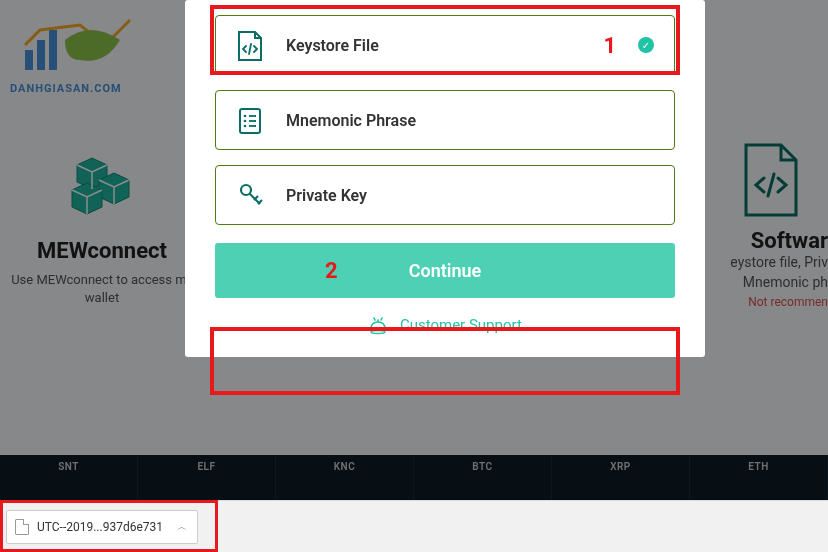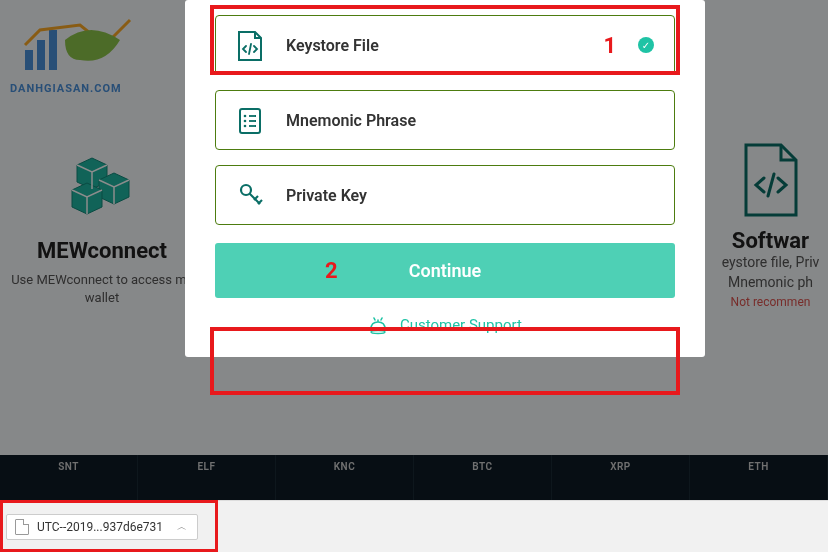--- a/index.html
+++ b/index.html
@@ -2,30 +2,30 @@
 <html><head>
 <meta charset="utf-8">
 <style>
   *{box-sizing:border-box;margin:0;padding:0;font-family:-apple-system,BlinkMacSystemFont,"Segoe UI",Roboto,Arial,sans-serif}
   body{width:828px;height:552px;overflow:hidden;background:#fff;position:relative}
   .bg{position:absolute;inset:0;background:#f5f7f9}
   .overlay{position:absolute;inset:0;background:rgba(0,0,0,0.45)}
   .card{position:absolute;left:2px;top:140px;width:200px;text-align:center}
   .card h3{font-size:22px;font-weight:700;color:#222;margin-top:8px}
   .card p{font-size:13px;color:#555;margin-top:8px;line-height:1.4}
-  .card-right{position:absolute;right:0;top:140px;width:115px;text-align:center}
+  .card-right{position:absolute;right:0;top:140px;width:115px;text-align:right}
   .card-right h3{font-size:22px;font-weight:700;color:#222;margin-top:8px}
   .card-right p{font-size:14px;color:#555;margin-top:0;line-height:1.4}
   .card-right .warn{color:#d9534f;font-size:12px;margin-top:2px}
   .ticker{position:absolute;left:0;right:0;top:455px;height:45px;background:#0d1b26;display:flex;color:#ccc;font-size:10px}
   .ticker .tcell{flex:1;text-align:center;padding-top:6px;border-right:1px solid #1a2a36}
   .ticker .tcell div:first-child{font-weight:600;letter-spacing:0.5px}
   .ticker .tcell div:last-child{font-size:9px;color:#888;margin-top:3px}
   .download-bar{position:absolute;left:0;right:0;bottom:0;height:52px;background:#f1f1f1;border-top:1px solid #ddd;display:flex;align-items:center;padding-left:6px}
-  .download-pill{height:26px;background:#fff;border:1px solid #ccc;border-radius:2px;display:flex;align-items:center;padding:0 10px 0 8px;font-size:12px;color:#333}
+  .download-pill{height:34px;background:#fff;border:1px solid #ccc;border-radius:2px;display:flex;align-items:center;padding:0 10px 0 8px;font-size:12px;color:#333}
   .download-frame{position:absolute;left:0;bottom:0;width:218px;height:52px;border:3px solid #e8191c;pointer-events:none}
   .download-pill .caret{margin-left:14px;font-size:10px;color:#666}
   .modal{position:absolute;left:185px;top:0;width:520px;background:#fff;border-radius:3px;padding:0 30px 22px}
   .option{height:60px;border:1px solid #4d7c0f;border-radius:4px;display:flex;align-items:center;padding:0 20px;margin-top:15px;cursor:pointer;position:relative}
   .option:first-child{margin-top:0}
   .option .lbl{font-size:16px;font-weight:600;color:#333;margin-left:22px}
   .option .check{position:absolute;right:20px;width:16px;height:16px;border-radius:50%;background:#1fc3a5;display:flex;align-items:center;justify-content:center;color:#fff;font-size:10px}
   .option .annot{position:absolute;right:58px;color:#e8191c;font-size:22px;font-weight:700}
   .opt-frame{position:absolute;left:210px;top:5px;width:470px;height:70px;border:4px solid #e8191c;pointer-events:none}
   .purchase{margin-top:22px;text-align:center;color:#888;font-size:14px;line-height:1.5}

